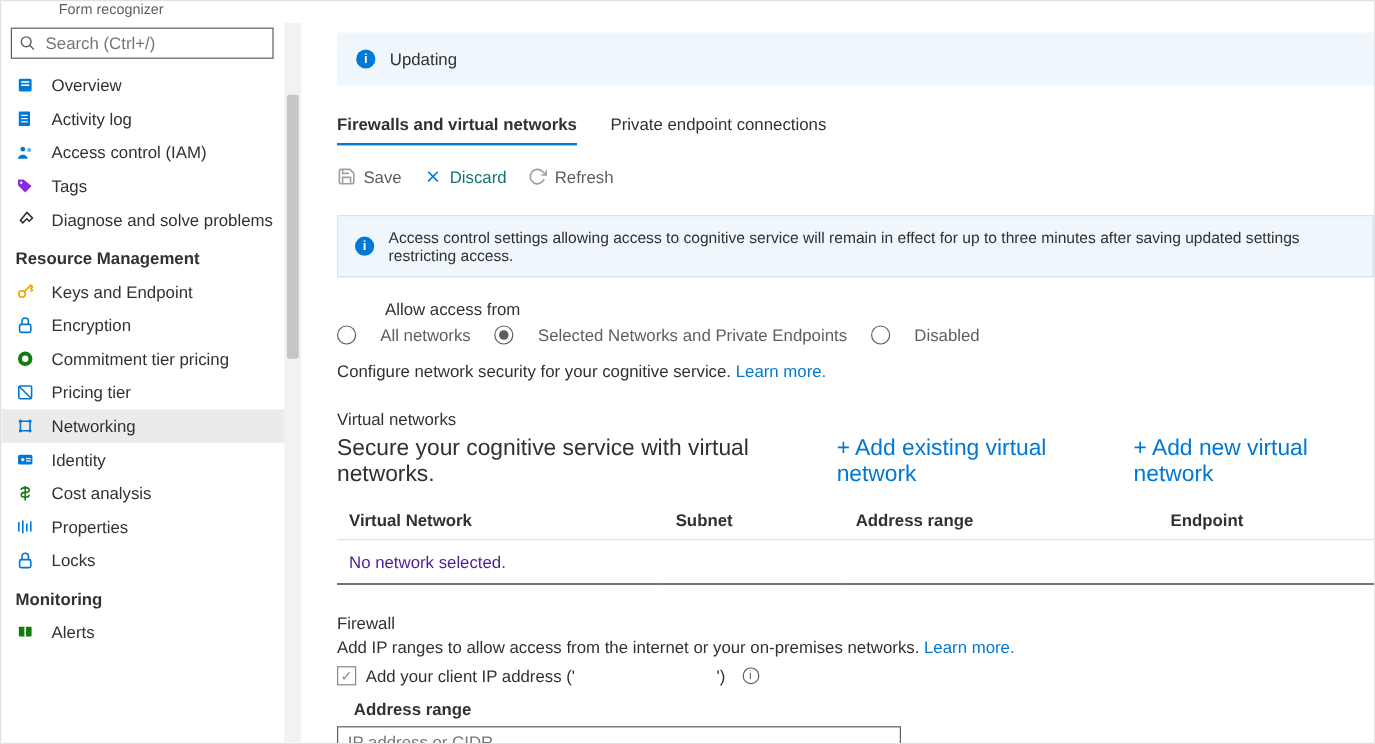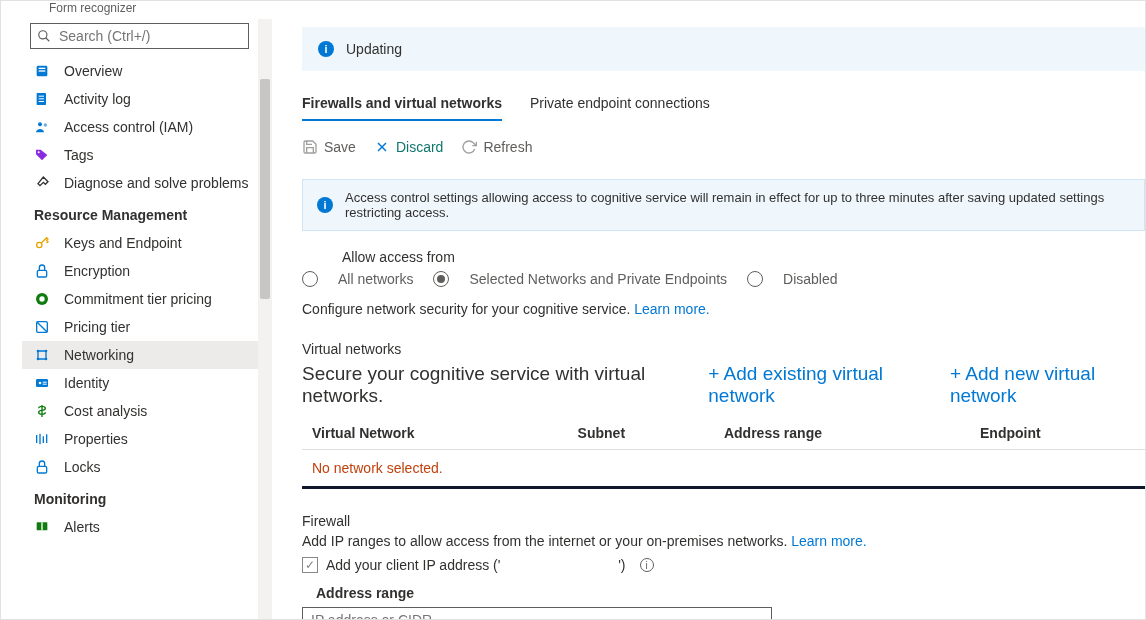--- a/index.html
+++ b/index.html
@@ -1,19 +1,19 @@
 <!DOCTYPE html>
 <html><head>
 <meta charset="utf-8">
 <style>
   * { box-sizing: border-box; }
   html, body { margin:0; padding:0; font-family: "Segoe UI", Arial, sans-serif; font-size:14px; color:#323130; background:#fff; }
   .app { width:1146px; height:620px; border:1px solid #e1e1e1; display:flex; flex-direction:column; overflow:hidden; }
   .resource-title { font-size:12px; color:#605e5c; padding:0 0 4px 48px; }
-  .body { flex:1; display:flex; overflow:hidden;padding-left:21px; }
+  .body { flex:1; display:flex; overflow:hidden; }
 
   
   .sidebar { width:250px; flex:none; display:flex; flex-direction:column; position:relative; }
   .search-row { display:flex; align-items:center; padding:4px 8px 8px 8px; gap:8px; }
   .search-box { flex:1; display:flex; align-items:center; border:1px solid #605e5c; height:26px; padding:0 6px; gap:6px; }
   .search-box input { border:none; outline:none; flex:1; font-size:14px; color:#605e5c; background:transparent; }
   .collapse-btn { width:22px; height:22px; display:flex; align-items:center; justify-content:center; cursor:pointer; color:#605e5c; }
   .nav { flex:1; overflow-y:auto; }
   .nav-group-title { font-weight:600; padding:10px 12px 6px 12px; font-size:14px; color:#323130; }
   .nav-item { display:flex; align-items:center; gap:14px; padding:6px 12px; cursor:pointer; color:#323130; font-size:14px;text-align:right; }
@@ -44,21 +44,21 @@
   .radio.selected .dot::after { content:""; position:absolute; inset:3px; border-radius:50%; background:#605e5c; }
 
   .desc { font-size:14px; color:#323130; margin-top:14px; }
   .link { color:#0078d4; cursor:pointer; }
 
   .subhead { font-size:14px; color:#323130; margin-top:24px; }
   .sub-row { display:flex; align-items:center; gap:20px; margin-top:6px; font-size:19px; }
 
   table.vnet { width:100%; border-collapse:collapse; margin-top:10px; font-size:14px; }
   table.vnet th { text-align:left; font-weight:600; padding:8px 10px; border-bottom:1px solid #e1dfdd; }
-  table.vnet td { padding:10px; border-bottom:3px solid #0f172a; color:#c2410c; }
+  table.vnet td { padding:10px; border-bottom:1px solid #0f172a; color:#4c1d95; }
 
   .checkbox-row { display:flex; align-items:center; gap:8px; margin-top:8px; font-size:14px; }
   .checkbox { width:16px; height:16px; border:1px solid #8a8886; display:inline-flex; align-items:center; justify-content:center; color:#8a8886; font-size:12px;}
   .info-ic { width:14px; height:14px; border:1px solid #605e5c; border-radius:50%; display:inline-flex; align-items:center; justify-content:center; font-size:10px; color:#605e5c; margin-left:6px;}
   
   .ip-input { width:470px; height:26px; border:1px solid #605e5c; padding:0 8px; font-size:14px; color:#605e5c; }
   .col-head-small { font-weight:600; margin:12px 0 6px 14px; font-size:14px; }
 </style>
 </head>
 <body>

